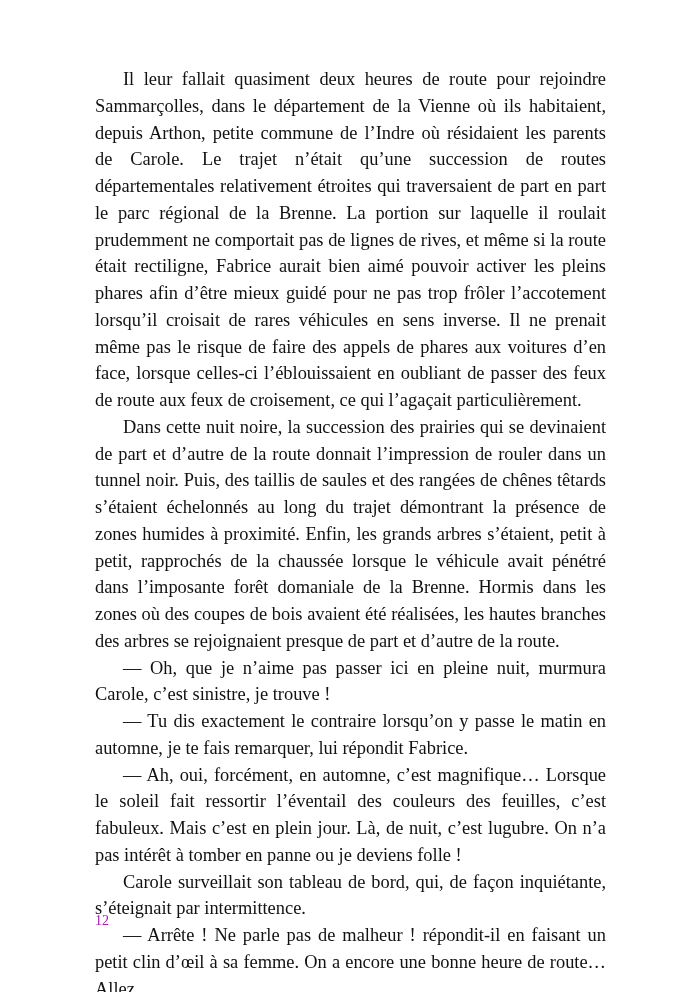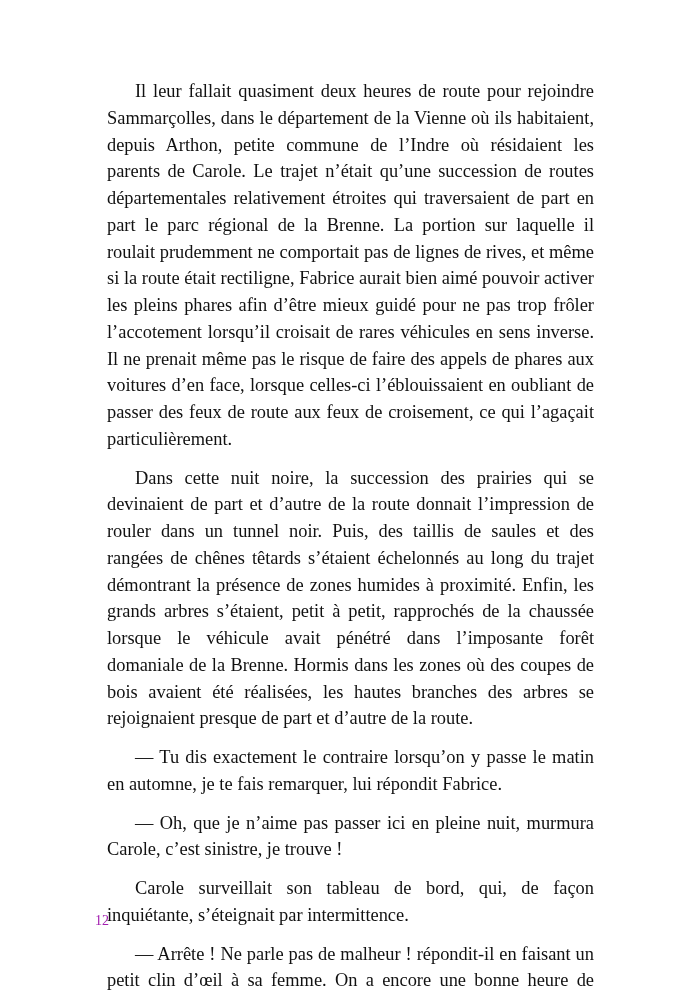--- a/index.html
+++ b/index.html
@@ -3,35 +3,36 @@
   <meta charset="utf-8">
   <style>
     html, body { margin: 0; padding: 0; background: #ffffff; }
     body { width: 700px; height: 992px; position: relative; overflow: hidden; }
     .page {
       position: absolute; left: 95px; top: 66px; width: 511px;
       font-family: "Liberation Serif", "DejaVu Serif", serif;
       font-size: 18.4px; line-height: 26.75px; color: #111111;
     }
     .page p {
-      margin: 12px; text-align: justify; text-indent: 28px;
+      margin: 0; text-align: justify; text-indent: 28px;
       hyphens: none;
       font-family: Liberation Serif, serif;
     }
     .page-number {
       position: absolute; left: 95px; top: 913px;
       font-family: "Liberation Serif", "DejaVu Serif", serif;
       font-size: 14px; color: #a21caf;
     }
   </style>
 </head>
 <body>
 
 <div class="page">
   <p>Il leur fallait quasiment deux heures de route pour rejoindre Sammarçolles, dans le département de la Vienne où ils habitaient, depuis Arthon, petite commune de l’Indre où résidaient les parents de Carole. Le trajet n’était qu’une succession de routes départementales relativement étroites qui traversaient de part en part le parc régional de la Brenne. La portion sur laquelle il roulait prudemment ne comportait pas de lignes de rives, et même si la route était rectiligne, Fabrice aurait bien aimé pouvoir activer les pleins phares afin d’être mieux guidé pour ne pas trop frôler l’accotement lorsqu’il croisait de rares véhicules en sens inverse. Il ne prenait même pas le risque de faire des appels de phares aux voitures d’en face, lorsque celles-ci l’éblouissaient en oubliant de passer des feux de route aux feux de croisement, ce qui l’agaçait particulièrement.</p>
   <p>Dans cette nuit noire, la succession des prairies qui se devinaient de part et d’autre de la route donnait l’impression de rouler dans un tunnel noir. Puis, des taillis de saules et des rangées de chênes têtards s’étaient échelonnés au long du trajet démontrant la présence de zones humides à proximité. Enfin, les grands arbres s’étaient, petit à petit, rapprochés de la chaussée lorsque le véhicule avait pénétré dans l’imposante forêt domaniale de la Brenne. Hormis dans les zones où des coupes de bois avaient été réalisées, les hautes branches des arbres se rejoignaient presque de part et d’autre de la route.</p>
+  <p>— Oh, que je n’aime pas passer ici en pleine nuit, murmura Carole, c’est sinistre, je trouve !</p>
   <p>— Tu dis exactement le contraire lorsqu’on y passe le matin en automne, je te fais remarquer, lui répondit Fabrice.</p>
-  <p>— Oh, que je n’aime pas passer ici en pleine nuit, murmura Carole, c’est sinistre, je trouve !</p>
+  <p>— Ah, oui, forcément, en automne, c’est magnifique… Lorsque le soleil fait ressortir l’éventail des couleurs des feuilles, c’est fabuleux. Mais c’est en plein jour. Là, de nuit, c’est lugubre. On n’a pas intérêt à tomber en panne ou je deviens folle !</p>
   <p>Carole surveillait son tableau de bord, qui, de façon inquiétante, s’éteignait par intermittence.</p>
   <p style="text-align-last: justify;">— Arrête ! Ne parle pas de malheur ! répondit-il en faisant un petit clin d’œil à sa femme. On a encore une bonne heure de route… Allez,</p>
 </div>
 
 <div class="page-number">12</div>
 
 </body></html>

